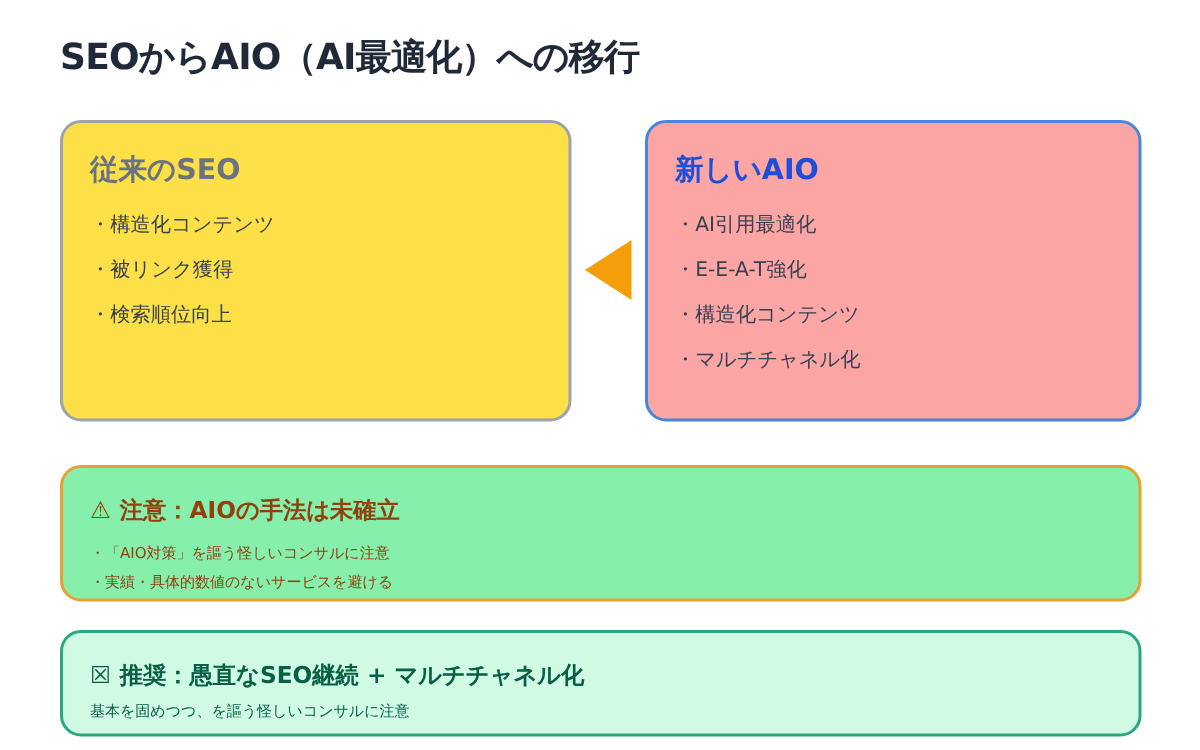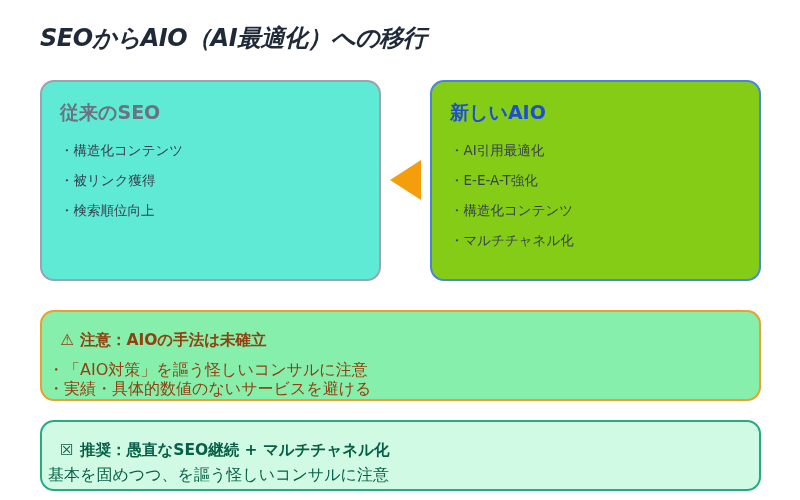--- a/index.html
+++ b/index.html
@@ -2,47 +2,47 @@
 <html><head>
   <meta charset="utf-8">
   <style>
     html, body { margin: 0; padding: 0; }
     body {
       width: 800px; height: 500px; background: #ffffff; position: relative; overflow: hidden;
       font-family: "DejaVu Sans", "Liberation Sans", sans-serif;
     }
     .title {
       position: absolute; left: 40px; top: 22px;
-      font-size: 24px; font-weight: bold; color: #1f2937; letter-spacing: -0.5px; font-style: italic;
+      font-size: 24px; font-weight: bold; color: #1f2937; letter-spacing: -0.5px;
     }
     .card {
       position: absolute; box-sizing: border-box; border-radius: 14px; border: 2px solid;
     }
-    .card-old { left: 40px; top: 80px; width: 341px; height: 201px; background: #5eead4; border-color: #9ca3af; }
-    .card-new { left: 430px; top: 80px; width: 331px; height: 201px; background: #84cc16; border-color: #4a86d8; }
+    .card-old { left: 40px; top: 80px; width: 341px; height: 201px; background: #fde047; border-color: #9ca3af; }
+    .card-new { left: 430px; top: 80px; width: 331px; height: 201px; background: #fca5a5; border-color: #4a86d8; }
     .card-title { position: absolute; left: 18px; top: 18px; font-size: 19px; font-weight: bold; }
     .card-old .card-title { color: #6b7280; }
     .card-new .card-title { color: #1d4ed8; }
     .card-list { position: absolute; left: 18px; top: 58px; margin: 0; padding: 0; list-style: none; }
     .card-list li { font-size: 13.5px; color: #374151; height: 30px; line-height: 20px; }
     .arrow {
       position: absolute; left: 390px; top: 160px; width: 0; height: 0;
       border-top: 20px solid transparent; border-bottom: 20px solid transparent;
       border-right: 31px solid #f59e0b;
     }
     .note {
       position: absolute; box-sizing: border-box; border-radius: 14px; border: 2px solid;
       left: 40px; width: 721px;
     }
     .note-warn { top: 310px; height: 91px; background: #86efac; border-color: #e8a030; }
     .note-ok { top: 420px; height: 71px; background: #d1fae5; border-color: #2aa882; }
     .note-title { position: absolute; left: 18px; font-size: 15.5px; font-weight: bold; }
     .note-warn .note-title { top: 18px; color: #92400e; }
     .note-ok .note-title { top: 18px; color: #065f46; }
-    .note-lines { position: absolute; left: 6px; font-size: 16px; }
+    .note-lines { position: absolute; left: 18px; font-size: 10px; }
     .note-warn .note-lines { top: 48px; color: #92400e; line-height: 19px; }
     .note-ok .note-lines { top: 43px; color: #065f46; line-height: 19px; }
     .icon { display: inline-block; margin-right: 6px; font-weight: normal; }
   </style>
 </head>
 <body>
 
 <div class="title">SEOからAIO（AI最適化）への移行</div>
 
 <div class="card card-old">

